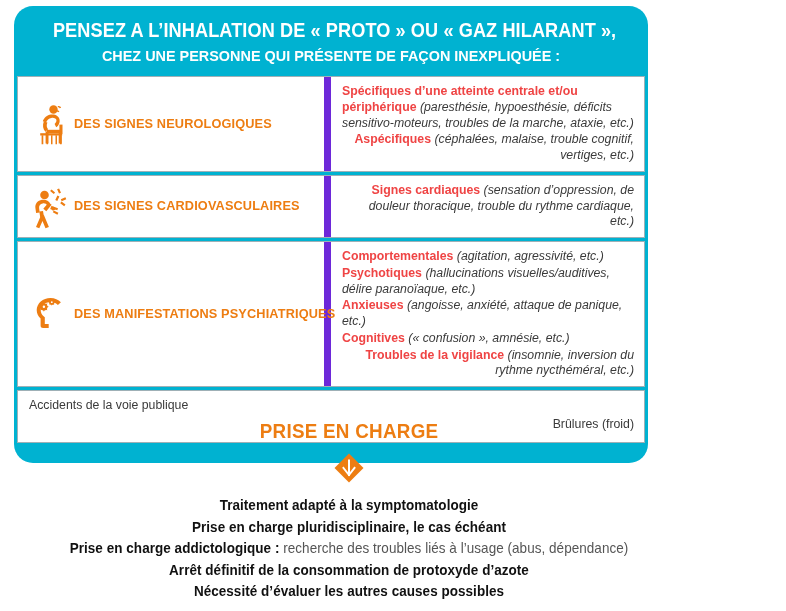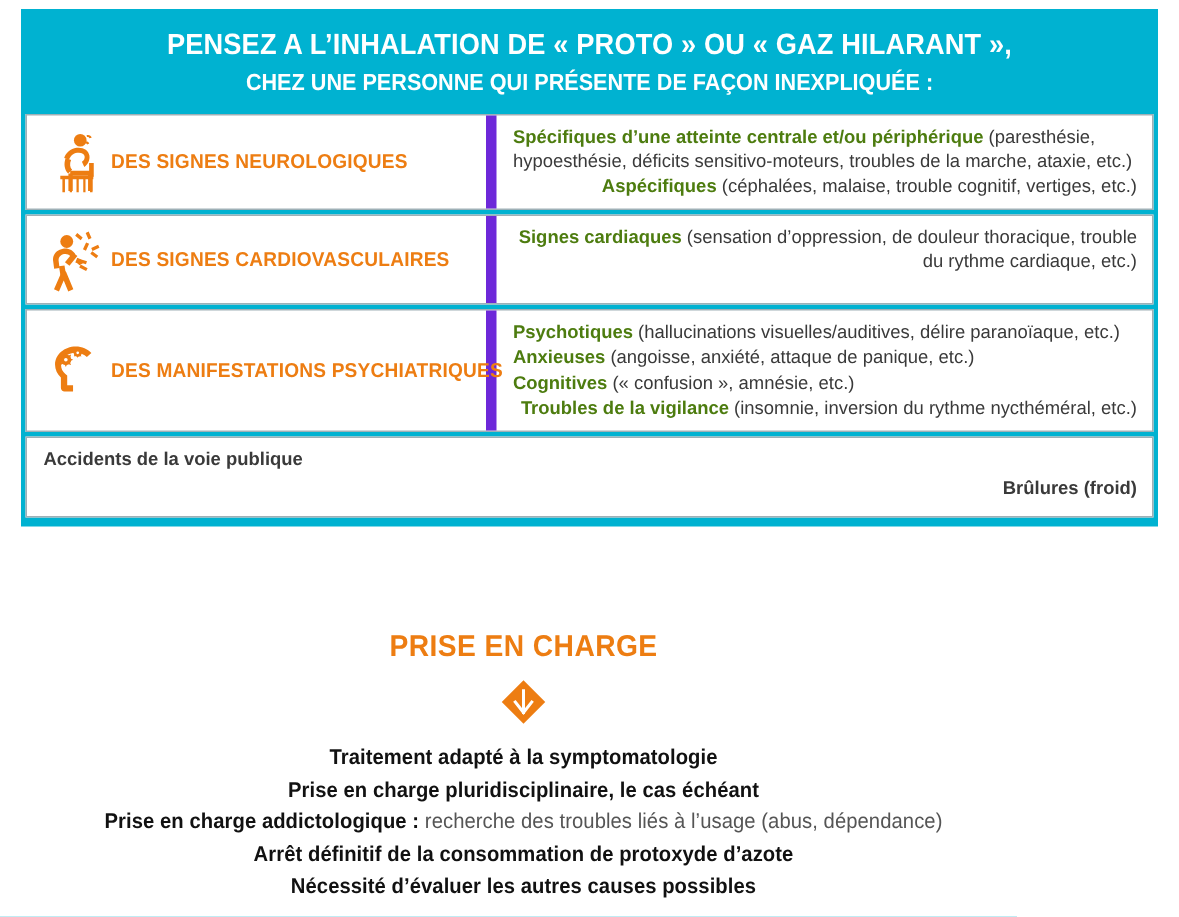--- a/index.html
+++ b/index.html
@@ -13,24 +13,25 @@
     font-family: "Liberation Sans", sans-serif;
     overflow: hidden;
     position: relative;
   }
 
   
   .panel {
     position: absolute;
     left: 14px;
     top: 6px;
-    width: 758px;
+    width: 634px;
     background: #00b2d1;
     box-sizing: border-box;
-    padding: 0 0 6px 0;
+    padding: 0 0 20px 0;
+    border-radius: 19px;
   }
 
   .panel-header {
     padding: 13px 18px 11px 18px;
     text-align: center;
     color: #ffffff;
   }
   .panel-header .title-main {
     font-size: 19.5px;
     font-weight: bold;
@@ -98,28 +99,29 @@
     box-sizing: border-box;
     padding: 7px 10px 7px 11px;
     color: #1a1a1a;
     font-size: 12.3px;
     line-height: 1.28;
   }
   .desc-line { margin: 0 0 1px 0; }
   .desc-line:last-child { margin-bottom: 0; text-align: right; }
   .desc-line .lead {
     font-weight: bold;
-    color: #4d7c0f;
+    color: #ef4444;
   }
   .desc-line .rest {
     font-weight: normal;
     color: #3a3a3a;
+    font-style: italic;
   }
   .desc-line.plain {
-    font-weight: bold;
+    font-weight: normal;
     color: #3a3a3a;
     margin-bottom: 3px;
   }
 
   
   .care {
     position: absolute;
     left: 0;
     top: 420px;
     width: 698px;
@@ -234,20 +236,23 @@
               <circle cx="22.8" cy="8.2" r="2.6"></circle>
               <path d="M22.8 4.7l.7 1.6h-1.4zM22.8 11.7l.7-1.6h-1.4zM19.3 8.2l1.6.7v-1.4zM26.3 8.2l-1.6.7v-1.4zM20.3 5.7l1.6.4-1 1zM25.3 10.7l-1.6-.4 1-1zM25.3 5.7l-.4 1.6-1-1zM20.3 10.7l.4-1.6 1 1z"></path>
               <circle cx="22.8" cy="8.2" r=".9" fill="#ffffff"></circle>
             </g>
           </svg>
         </div>
         <div class="cat-label">DES MANIFESTATIONS PSYCHIATRIQUES</div>
       </div>
       <div class="desc-cell">
         <p class="desc-line">
+          <span class="lead">Comportementales</span><span class="rest"> (agitation, agressivité, etc.)</span>
+        </p>
+        <p class="desc-line">
           <span class="lead">Psychotiques</span><span class="rest"> (hallucinations visuelles/auditives, délire paranoïaque, etc.)</span>
         </p>
         <p class="desc-line">
           <span class="lead">Anxieuses</span><span class="rest"> (angoisse, anxiété, attaque de panique, etc.)</span>
         </p>
         <p class="desc-line">
           <span class="lead">Cognitives</span><span class="rest"> (« confusion », amnésie, etc.)</span>
         </p>
         <p class="desc-line">
           <span class="lead">Troubles de la vigilance</span><span class="rest"> (insomnie, inversion du rythme nycthéméral, etc.)</span>

